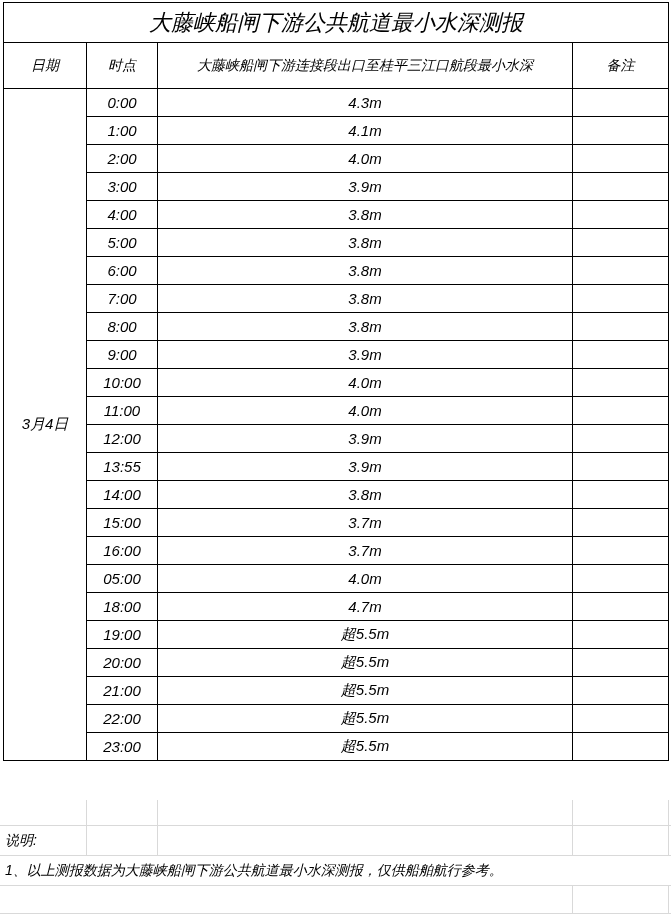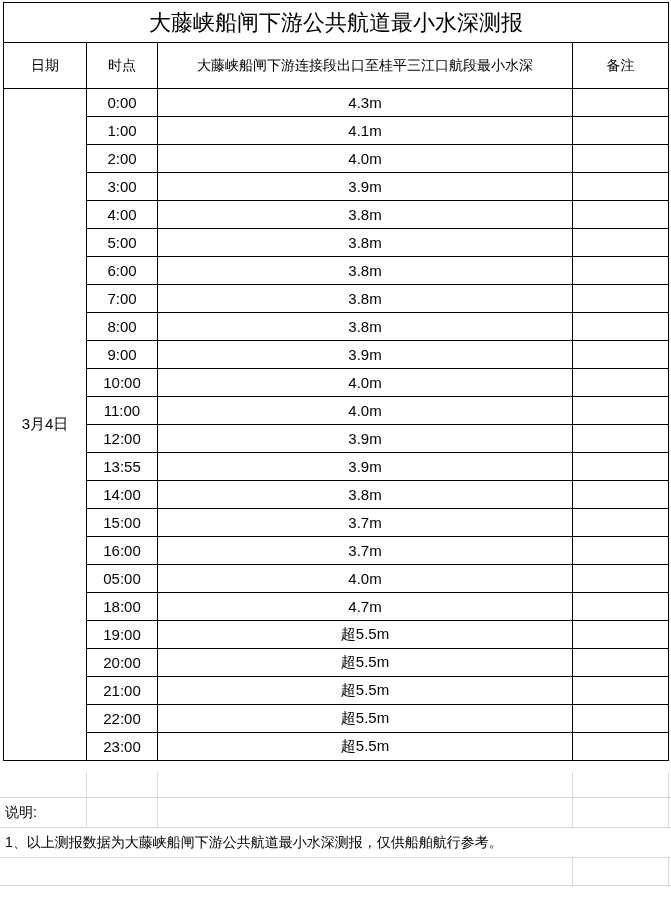--- a/index.html
+++ b/index.html
@@ -13,20 +13,21 @@
   body {
     width: 671px; height: 916px;
     font-family: "Liberation Sans", sans-serif;
     color: var(--text);
   }
   .page {
     position: relative;
     width: 671px; height: 916px;
     background: var(--background);
     overflow: hidden;
+    font-style: italic;
   }
 
   
   table.main {
     position: absolute; left: 3px; top: 2px;
     width: 665px;
     border-collapse: collapse;
     table-layout: fixed;
   }
   table.main th, table.main td {
@@ -37,21 +38,21 @@
     text-align: center;
     font-weight: 400;
     background: var(--background);
   }
   .title-cell  { height: 40px; font-size: 22px; }
   .header-row th { height: 46px; font-size: 14px; }
   .data-row td { height: 28px; font-size: 15px; }
   .date-cell   { font-size: 15px; }
 
   
-  .bottom { position: absolute; left: 0; top: 772px; width: 671px; }
+  .bottom { position: absolute; left: 0; top: 800px; width: 671px; }
   .grid-row {
     position: relative;
     width: 671px;
     border-bottom: 1px solid var(--gridline);
     display: flex;
     align-items: center;
   }
   .row-empty { height: 26px; }
   .row-label { height: 30px; }
   .row-note  { height: 30px; }

